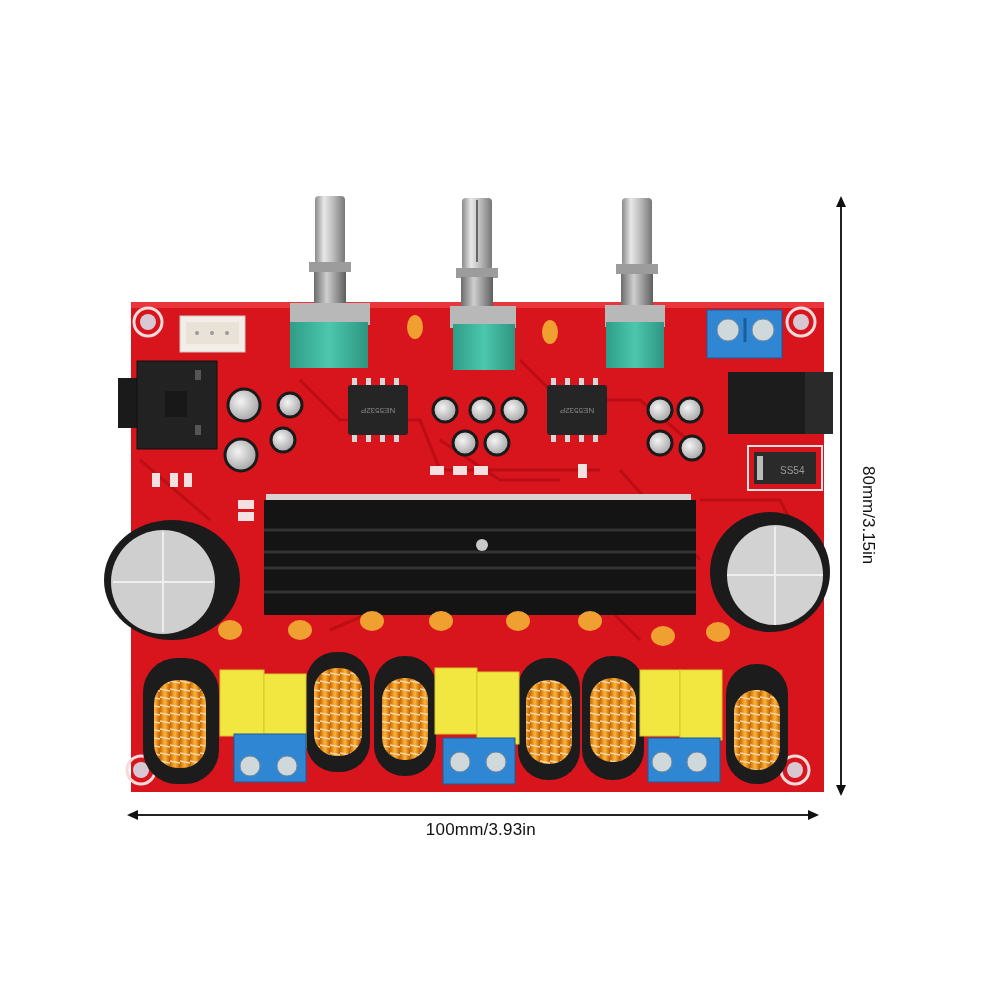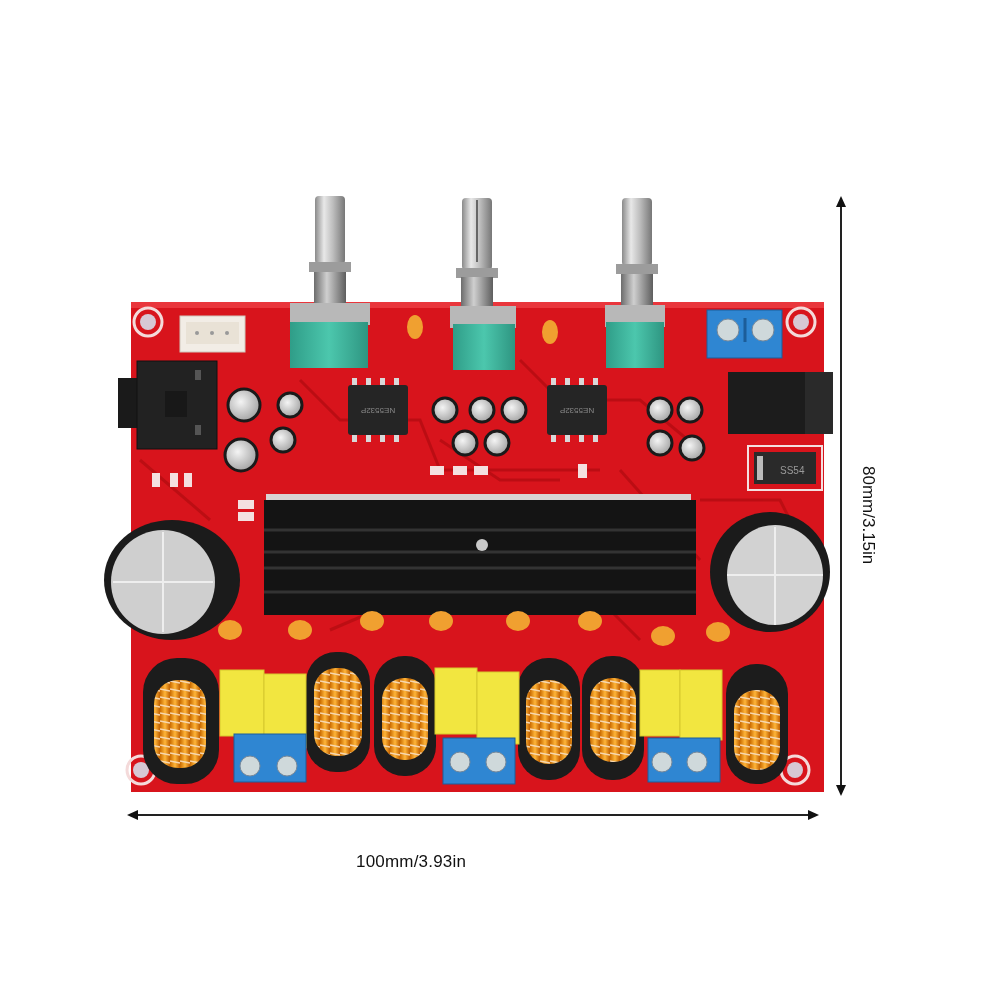--- a/index.html
+++ b/index.html
@@ -1,19 +1,19 @@
 <!DOCTYPE html>
 <html><head>
 <meta charset="utf-8">
 <style>
   html, body { margin:0; padding:0; background:#ffffff; }
   body { width:1000px; height:1000px; position:relative; overflow:hidden; font-family:"Liberation Sans", sans-serif; }
   .abs { position:absolute; }
   svg.board { position:absolute; left:0; top:0; }
-  .dim-h { position:absolute; left:356px; top:820px; width:180px; text-align:left; font-size:17px; color:#111; letter-spacing:0.2px;margin-top:32px; }
+  .dim-h { position:absolute; left:356px; top:820px; width:180px; text-align:right; font-size:17px; color:#111; letter-spacing:0.2px; }
 </style>
 </head>
 <body>
 
 <svg class="board" width="1000" height="1000" viewBox="0 0 1000 1000">
   <defs>
     <linearGradient id="shaft" x1="0" x2="1">
       <stop offset="0" stop-color="#8a8a8a"></stop>
         <stop offset="0.3" stop-color="#e8e8e8"></stop>
       <stop offset="0.6" stop-color="#bdbdbd"></stop>

